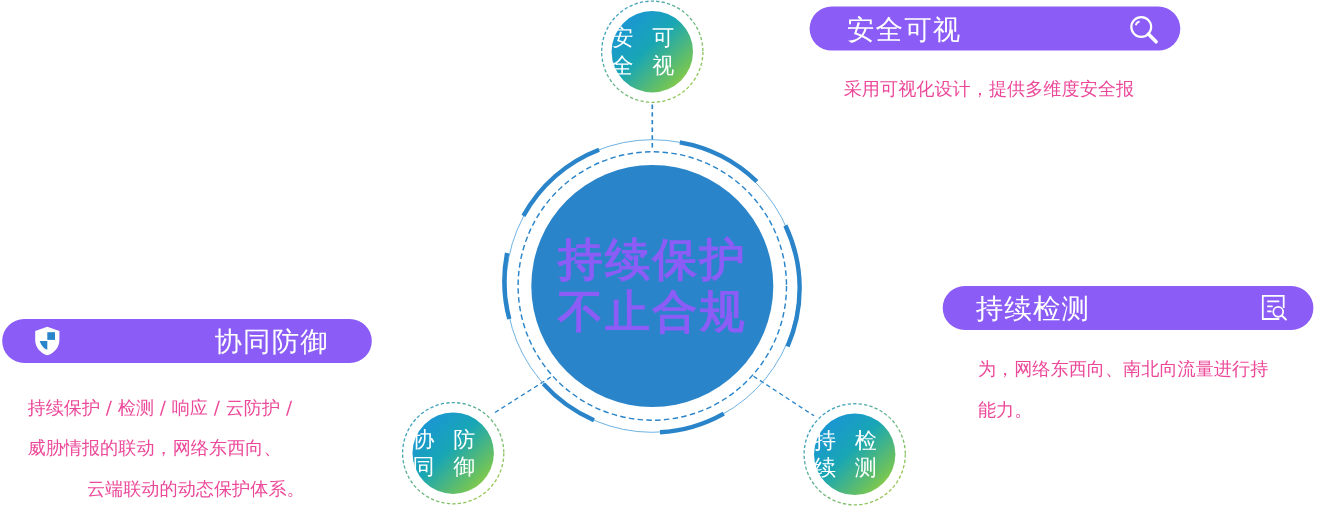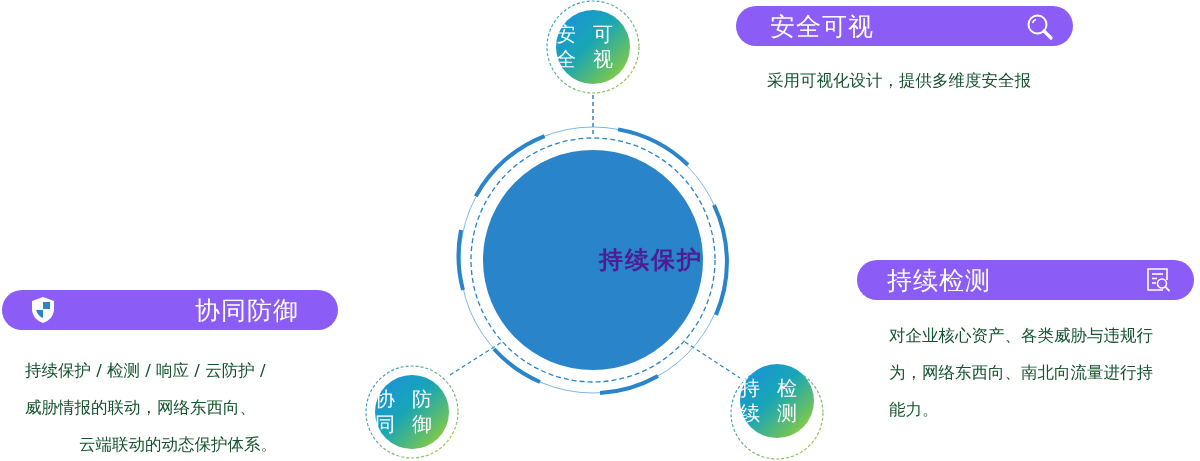--- a/index.html
+++ b/index.html
@@ -3,30 +3,30 @@
 <meta charset="utf-8">
 <style>
   html, body { margin: 0; padding: 0; background: #ffffff; }
   body { width: 1200px; height: 461px; position: relative; overflow: hidden;
          font-family: "DejaVu Sans", "Liberation Sans", sans-serif; color: #222; }
   .diagram-svg { position: absolute; left: 0; top: 0; width: 1200px; height: 461px; }
   .pill { position: absolute; height: 40px; border-radius: 20px; background: #8b5cf6;
           color: #fff; display: flex; align-items: center; box-sizing: border-box; }
   .pill .title { font-size: 25px; letter-spacing: 1px; white-space: nowrap; }
   .pill .icon { position: absolute; display: flex; align-items: center; justify-content: center; }
-  .desc { position: absolute; font-size: 16.5px; line-height: 37px; color: #14532d; }
+  .desc { position: absolute; font-size: 16.5px; line-height: 37px; color: #ec4899; }
   .desc div { white-space: nowrap; }
   .node { position: absolute; border-radius: 50%; display: flex; align-items: center; justify-content: center; }
   .node .disc { width: 74px; height: 74px; border-radius: 50%;
                 background: linear-gradient(135deg, #1b8fe0 0%, #18a6b5 45%, #6fc35a 80%, #b6d832 100%);
                 color: #fff; display: flex; align-items: center; justify-content: center;
                 font-size: 20px; line-height: 25px; }
   .center-label { position: absolute; left: 483px; top: 150px; width: 220px; height: 220px;
-                  display: flex; flex-direction: column; align-items: flex-end; justify-content: center;
-                  color: #4c1d95; font-weight: bold; font-size: 24px; line-height: 47px; letter-spacing: 2px; }
+                  display: flex; flex-direction: column; align-items: center; justify-content: center;
+                  color: #8b5cf6; font-weight: bold; font-size: 41px; line-height: 47px; letter-spacing: 2px; }
 </style>
 </head>
 <body>
 
 <svg class="diagram-svg" viewBox="0 0 1200 461">
 
   <line x1="593" y1="95" x2="593" y2="137" stroke="#2a84c9" stroke-width="1.5" stroke-dasharray="4,3"></line>
   <line x1="450" y1="375" x2="502" y2="342" stroke="#2a84c9" stroke-width="1.2" stroke-dasharray="4,3"></line>
   <line x1="685" y1="342" x2="740" y2="378" stroke="#2a84c9" stroke-width="1.2" stroke-dasharray="4,3"></line>
 
@@ -51,37 +51,38 @@
       <stop offset="100%" stop-color="#a6d03a"></stop>
     </linearGradient>
   </defs>
   <circle cx="593" cy="47" r="46" fill="none" stroke="url(#ringGrad)" stroke-width="1.2" stroke-dasharray="3,2"></circle>
   <circle cx="412" cy="412" r="46" fill="none" stroke="url(#ringGrad)" stroke-width="1.2" stroke-dasharray="3,2"></circle>
   <circle cx="777" cy="413" r="46" fill="none" stroke="url(#ringGrad)" stroke-width="1.2" stroke-dasharray="3,2"></circle>
 </svg>
 
 <div class="center-label">
   <div>持续保护</div>
+  <div>不止合规</div>
 </div>
 
 <div class="node" style="left:553px; top:7px; width:80px; height:80px;">
   <div class="disc">
     <div>安全</div>
     <div>可视</div>
   </div>
 </div>
 
 <div class="node" style="left:372px; top:372px; width:80px; height:80px;">
   <div class="disc">
     <div>协同</div>
     <div>防御</div>
   </div>
 </div>
 
-<div class="node" style="left:737px; top:361px; width:80px; height:80px;justify-content:center;">
+<div class="node" style="left:737px; top:373px; width:80px; height:80px;justify-content:center;">
   <div class="disc">
     <div>持续</div>
     <div>检测</div>
   </div>
 </div>
 
 <div class="pill" style="left:736px; top:6px; width:337px;">
   <span class="title" style="margin-left:34px;">安全可视</span>
   <span class="icon" style="right:18px; top:6px; width:30px; height:30px;">
     <svg width="30" height="30" viewBox="0 0 30 30">
@@ -102,21 +103,20 @@
       <path d="M19 24 H4 V3 H23 V14" fill="none" stroke="#fff" stroke-width="1.6"></path>
       <line x1="8" y1="8" x2="19" y2="8" stroke="#fff" stroke-width="1.6"></line>
       <line x1="8" y1="12.5" x2="13" y2="12.5" stroke="#fff" stroke-width="1.6"></line>
       <line x1="8" y1="17" x2="12" y2="17" stroke="#fff" stroke-width="1.6"></line>
       <circle cx="18" cy="17.5" r="4.5" fill="none" stroke="#fff" stroke-width="1.6"></circle>
       <line x1="21.3" y1="20.8" x2="25" y2="24.5" stroke="#fff" stroke-width="1.8" stroke-linecap="round"></line>
     </svg>
   </span>
 </div>
 <div class="desc" style="left:889px; top:317px;">
-  <div>对企业核心资产、各类威胁与违规行</div>
   <div>为，网络东西向、南北向流量进行持</div>
   <div>能力。</div>
 </div>
 
 <div class="pill" style="left:2px; top:290px; width:336px;">
   <span class="icon" style="left:27px; top:5px; width:28px; height:30px;">
     <svg width="28" height="30" viewBox="0 0 28 30">
       <path d="M14 2 L25 6 V14 C25 21 20 26 14 28 C8 26 3 21 3 14 V6 Z" fill="#fff"></path>
       <rect x="14" y="7" width="7" height="7" fill="#2a84c9"></rect>
       <path d="M7 15 H14 V23 C11 22 8.5 19.5 7 15 Z" fill="#2a84c9"></path>

